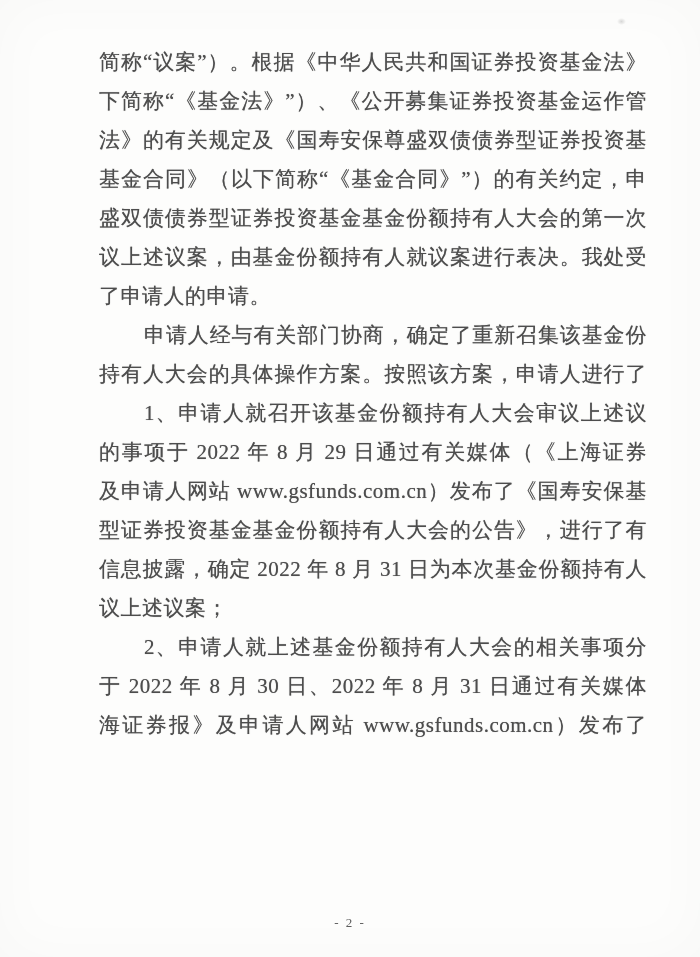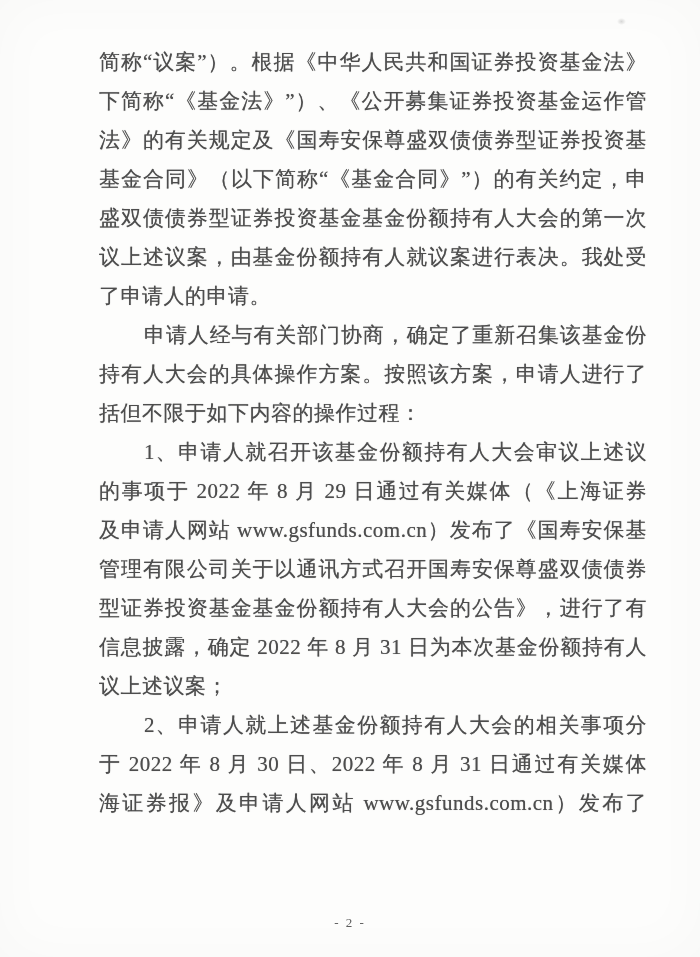--- a/index.html
+++ b/index.html
@@ -66,25 +66,23 @@
   <div class="content">
     <div class="line fill">简称“议案”）。根据《中华人民共和国证券投资基金法》（以</div>
     <div class="line fill">下简称“《基金法》”）、《公开募集证券投资基金运作管理办</div>
     <div class="line fill">法》的有关规定及《国寿安保尊盛双债债券型证券投资基金</div>
     <div class="line fill">基金合同》（以下简称“《基金合同》”）的有关约定，申请人</div>
     <div class="line fill">盛双债债券型证券投资基金基金份额持有人大会的第一次</div>
     <div class="line fill">议上述议案，由基金份额持有人就议案进行表决。我处受理</div>
     <div class="line">了申请人的申请。</div>
     <div class="line fill indent">申请人经与有关部门协商，确定了重新召集该基金份额</div>
     <div class="line fill">持有人大会的具体操作方案。按照该方案，申请人进行了包</div>
-    <div class="line">括但不限于如下内容的操作过程：</div>
     <div class="line fill indent">1、申请人就召开该基金份额持有人大会审议上述议案</div>
     <div class="line fill">的事项于 2022 年 8 月 29 日通过有关媒体（《上海证券报》</div>
     <div class="line fill">及申请人网站 www.gsfunds.com.cn）发布了《国寿安保基金</div>
-    <div class="line fill">管理有限公司关于以通讯方式召开国寿安保尊盛双债债券</div>
     <div class="line fill">型证券投资基金基金份额持有人大会的公告》，进行了有关</div>
     <div class="line fill">信息披露，确定 2022 年 8 月 31 日为本次基金份额持有人大</div>
     <div class="line">议上述议案；</div>
     <div class="line fill indent">2、申请人就上述基金份额持有人大会的相关事项分别</div>
     <div class="line fill">于 2022 年 8 月 30 日、2022 年 8 月 31 日通过有关媒体（《上</div>
     <div class="line fill">海证券报》及申请人网站 www.gsfunds.com.cn）发布了《国</div>
   </div>
 
   <div class="footer">- 2 -</div>
 </div>

